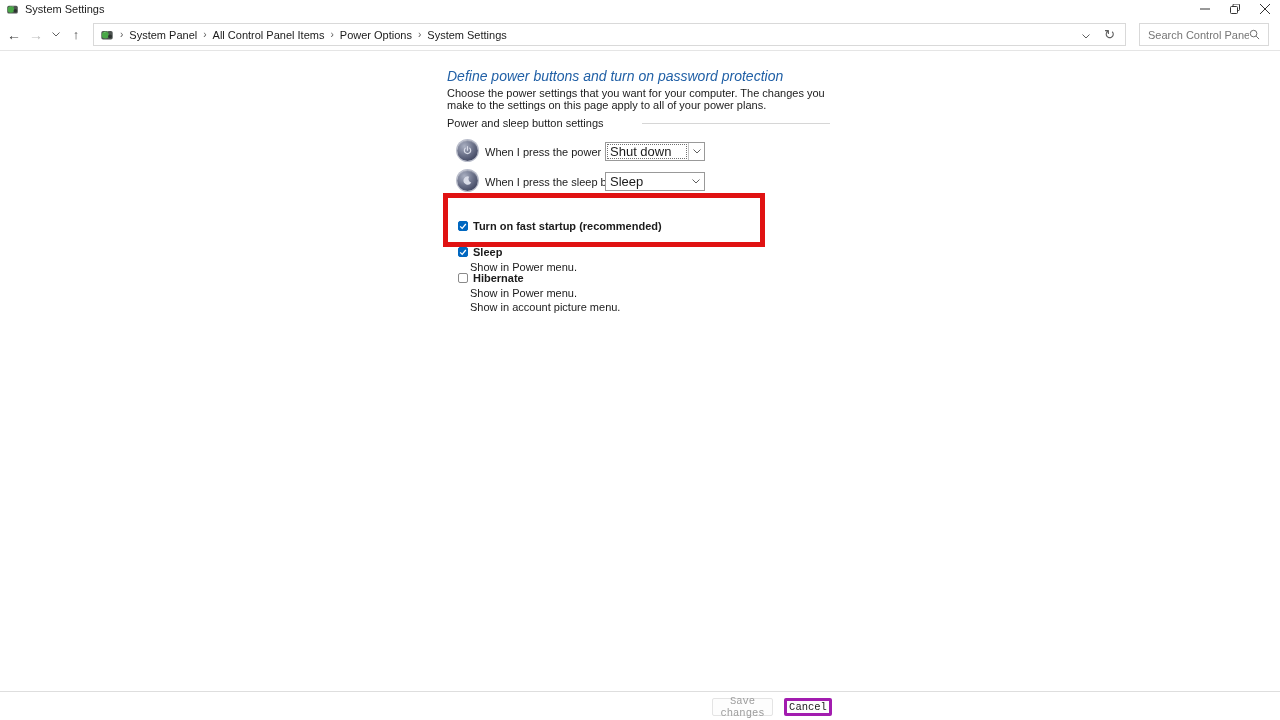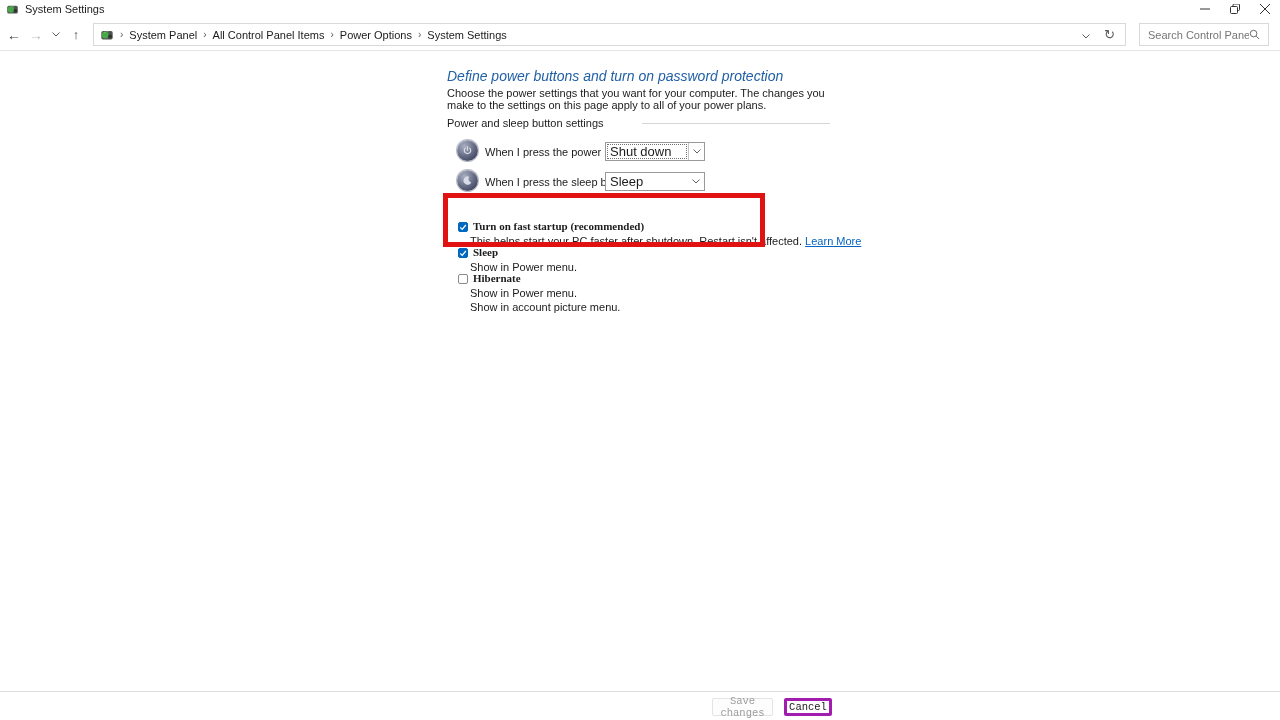--- a/index.html
+++ b/index.html
@@ -51,21 +51,21 @@
   .sphere svg{display:block;}
   .row-label{position:absolute;left:485px;font-size:11px;color:#1b1b1b;}
 
   .combo{position:absolute;left:605px;width:100px;height:19px;border:1px solid #999;background:#fff;display:flex;align-items:stretch;}
   .combo-text{flex:1;position:relative;display:flex;align-items:center;padding-left:4px;font-size:13px;color:#1b1b1b;}
   .combo-chev{width:16px;display:flex;align-items:center;justify-content:center;}
   .combo.focused .combo-text{outline:1px dotted #707070;outline-offset:-2px;}
   .combo.focused .combo-chev{border-left:1px solid #c5c5c5;}
 
   .option{position:absolute;left:458px;width:340px;}
-  .opt-row{display:flex;align-items:flex-end;height:12px;font-family:Liberation Serif, serif;}
+  .opt-row{display:flex;align-items:center;height:12px;}
   .checkbox{width:10px;height:10px;border-radius:2px;border:1px solid #8a8a8a;background:#fff;display:inline-flex;align-items:center;justify-content:center;flex:0 0 auto;}
   .checkbox svg{display:none;}
   .checkbox.checked{background:var(--accent_blue);border-color:var(--accent_blue);}
   .checkbox.checked svg{display:block;}
   .opt-label{font-size:11px;font-weight:bold;color:#1b1b1b;margin-left:5px;white-space:nowrap;}
   .opt-desc{margin-left:12px;margin-top:3px;font-size:11px;color:#1b1b1b;white-space:nowrap;}
   .learn-link{color:var(--link_blue);text-decoration:underline;cursor:pointer;}
 
   .highlight-box{position:absolute;left:443px;top:142px;width:322px;height:54px;border:5px solid var(--highlight_red);z-index:5;pointer-events:none;}
 
@@ -200,21 +200,20 @@
 
   <div class="option" style="top:169px">
     <div class="opt-row">
       <span class="checkbox checked">
         <svg width="8" height="8" viewBox="0 0 10 10">
             <polyline points="1.5,5.5 4,8 8.5,2.5" fill="none" stroke="#fff" stroke-width="1.6"></polyline>
           </svg>
       </span>
       <span class="opt-label">Turn on fast startup (recommended)</span>
     </div>
-    <div class="opt-desc"><span>This helps start your PC faster after shutdown. Restart isn't affected. </span><span class="learn-link">Learn More</span></div>
   </div>
 
   <div class="option" style="top:195px">
     <div class="opt-row">
       <span class="checkbox checked">
         <svg width="8" height="8" viewBox="0 0 10 10">
             <polyline points="1.5,5.5 4,8 8.5,2.5" fill="none" stroke="#fff" stroke-width="1.6"></polyline>
           </svg>
       </span>
       <span class="opt-label">Sleep</span>

